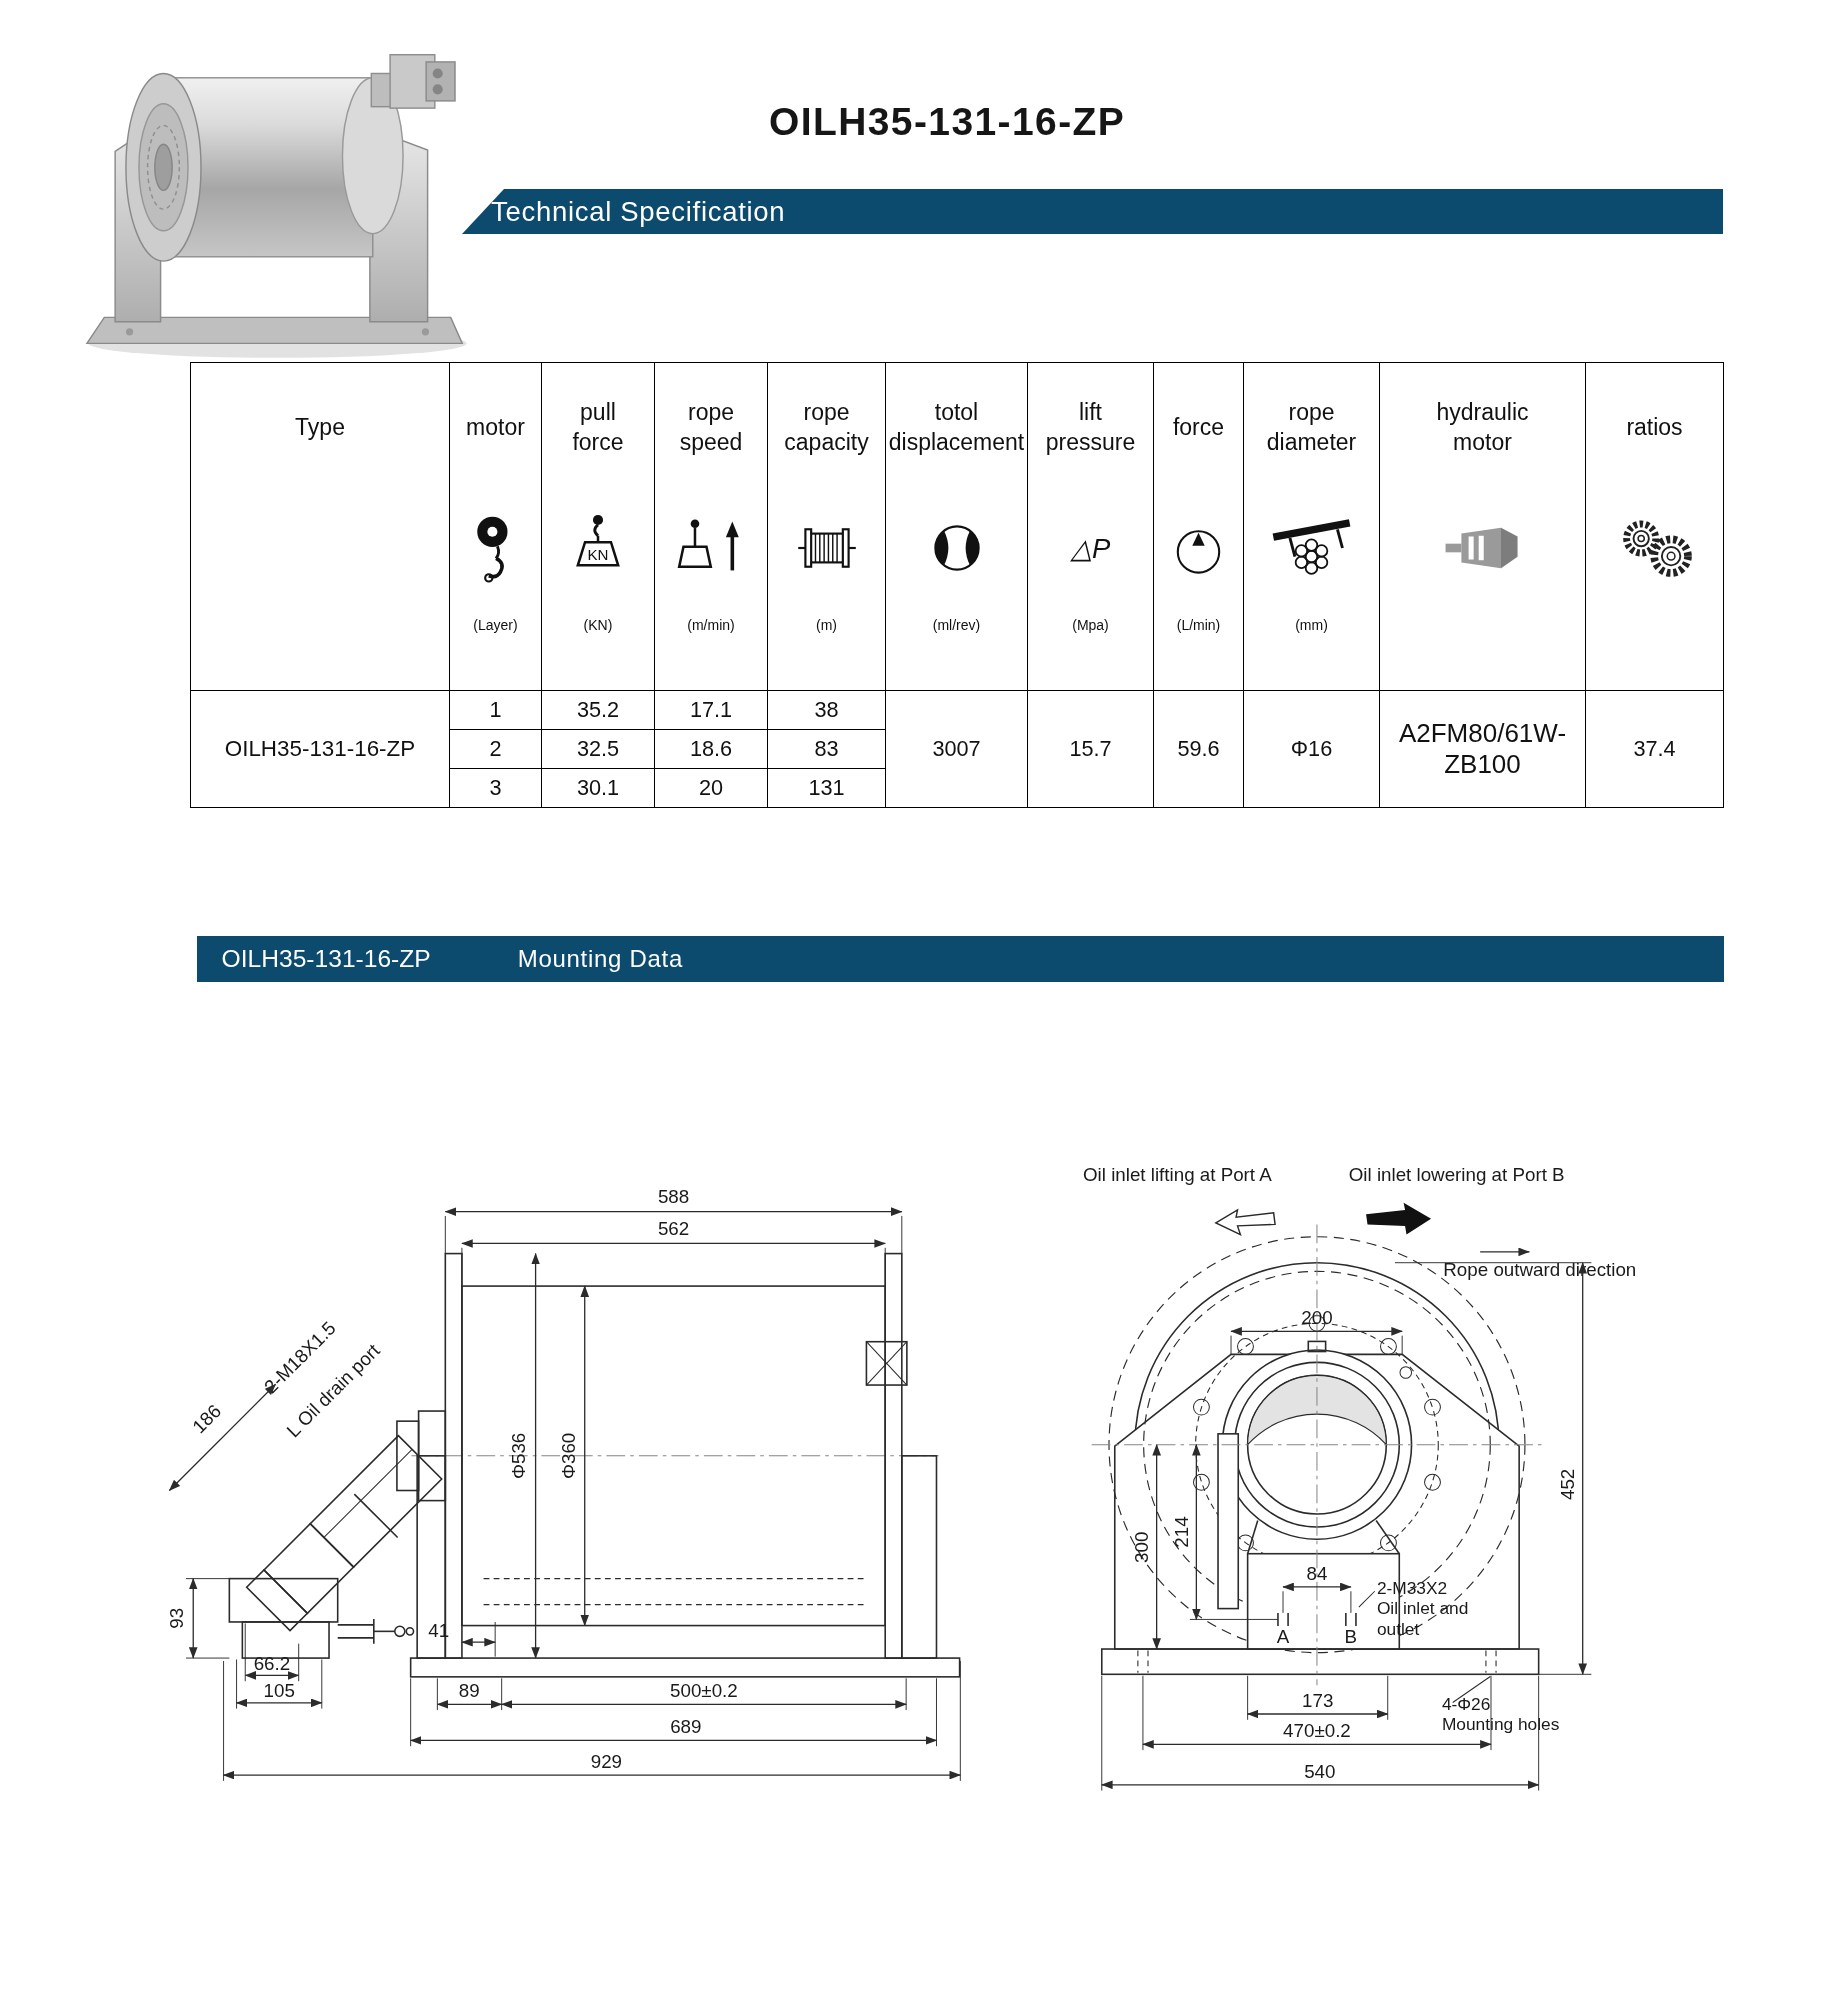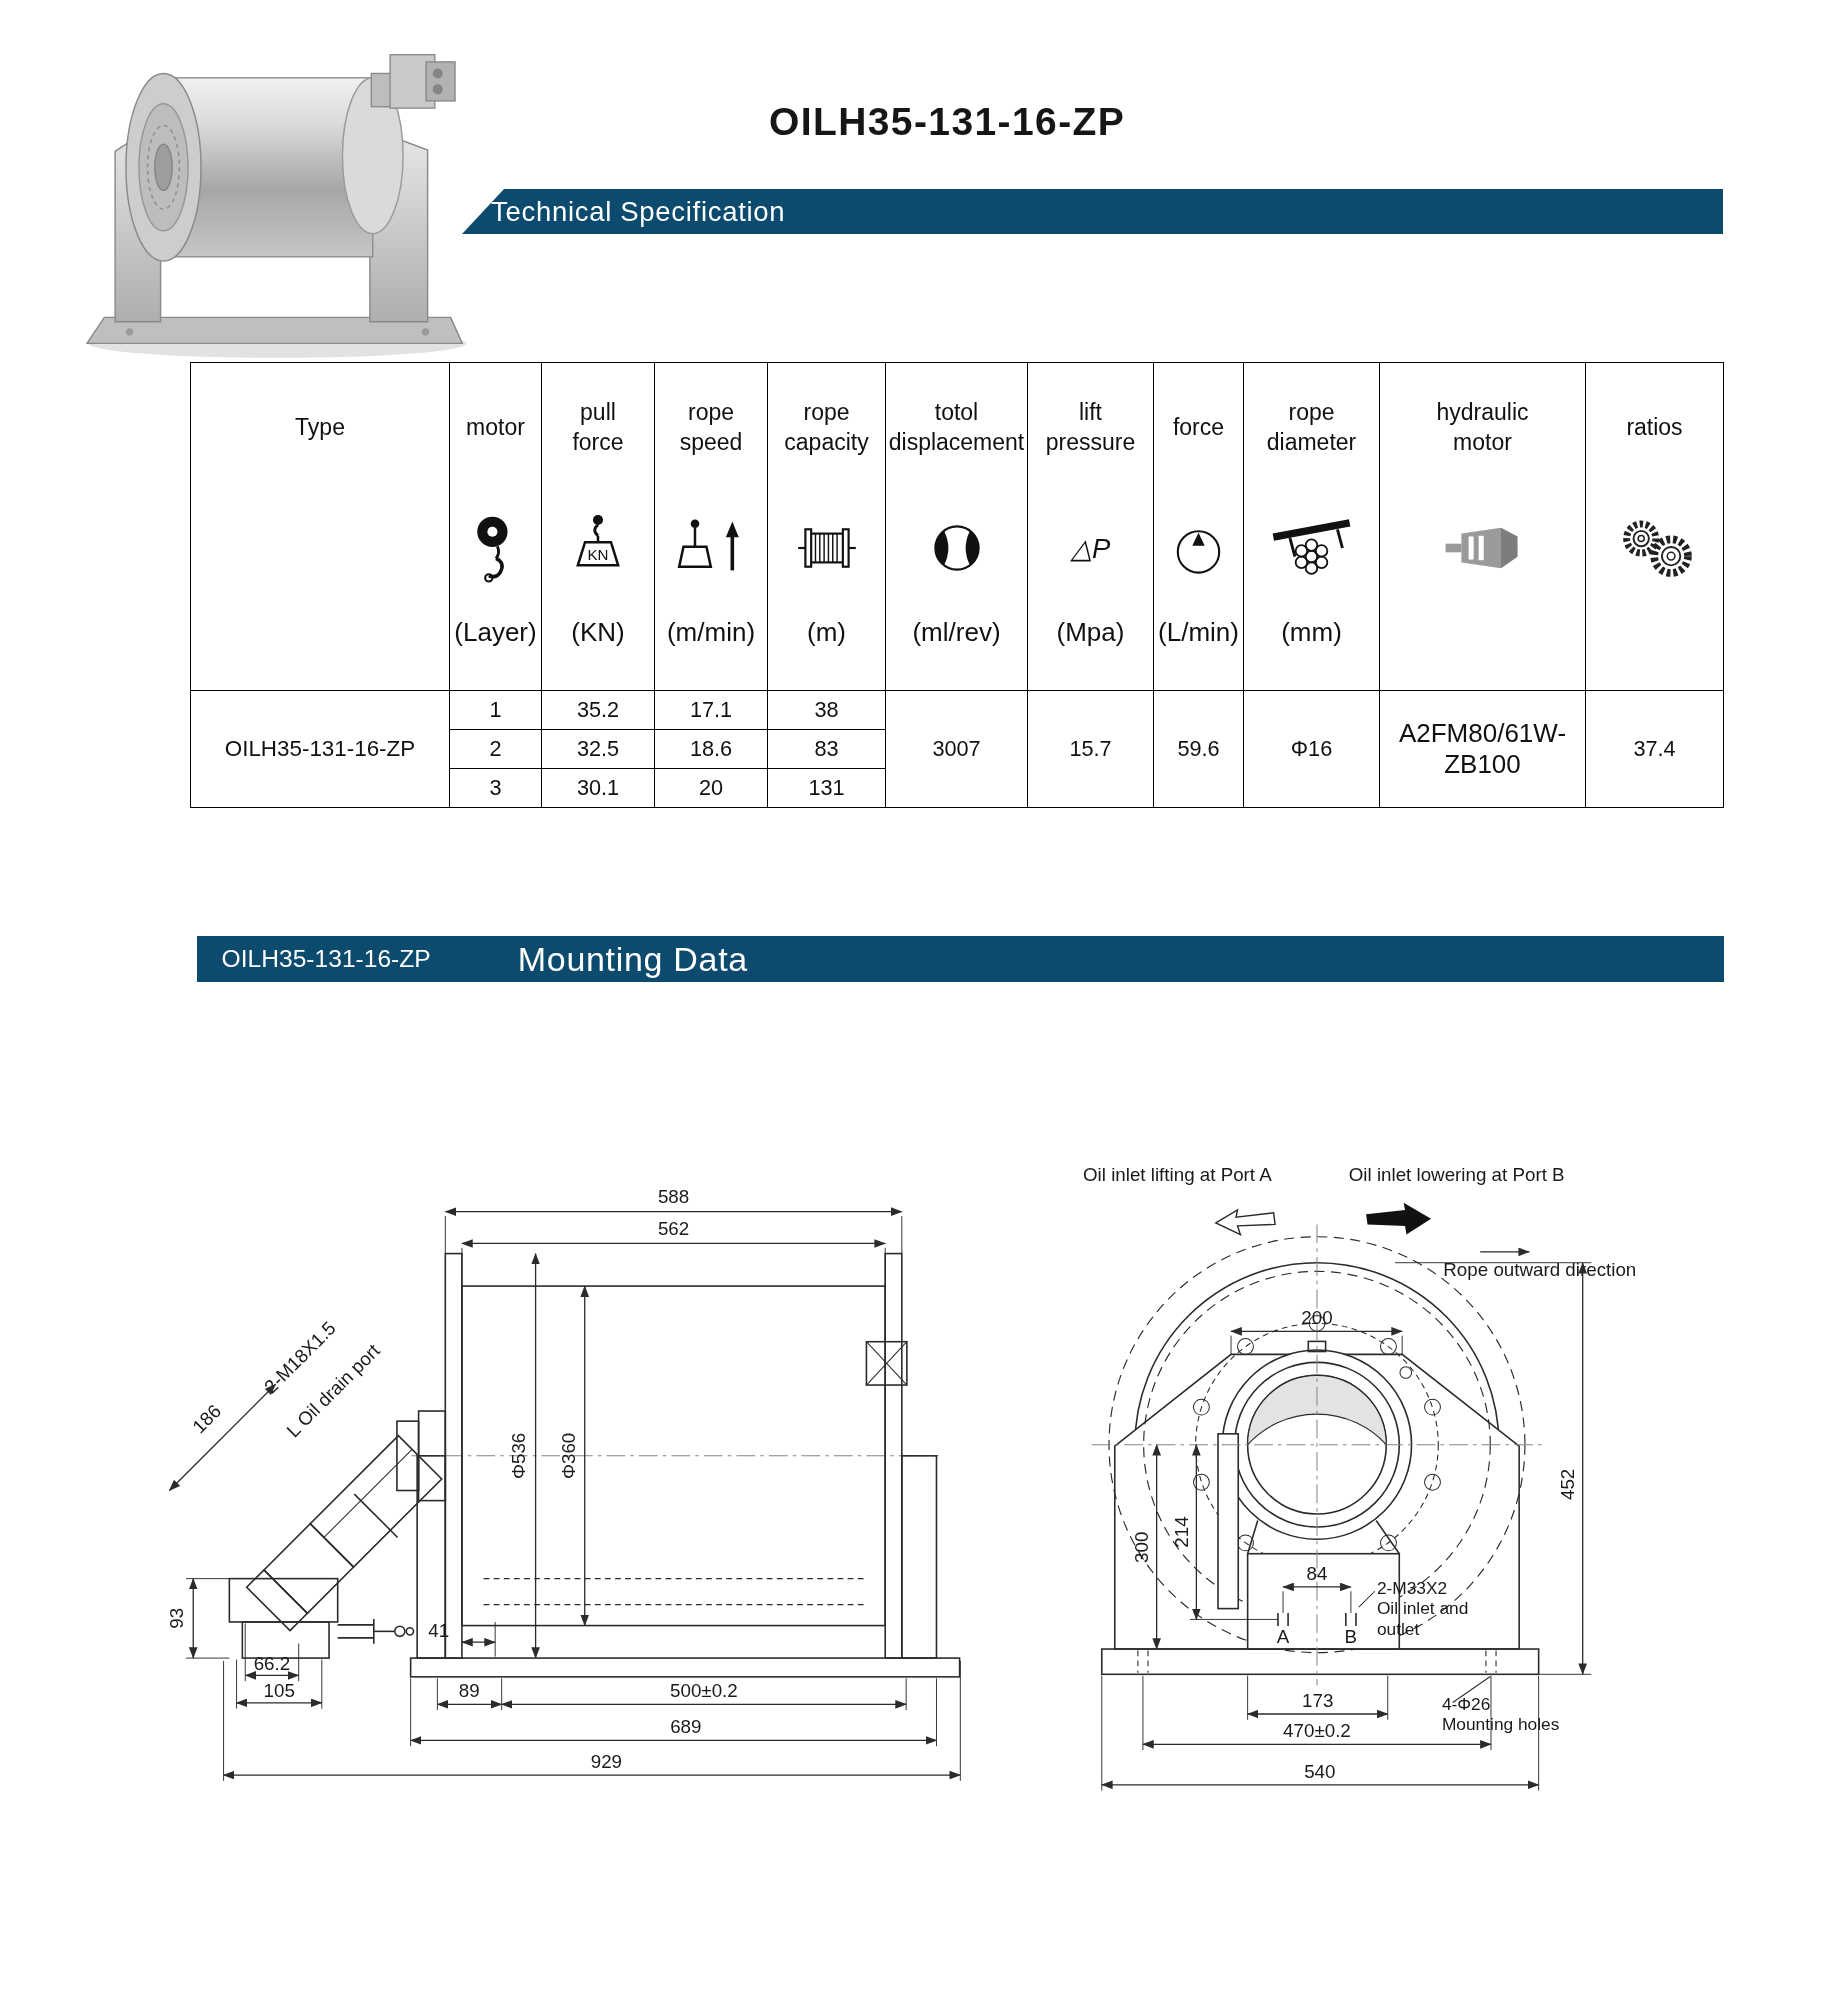--- a/index.html
+++ b/index.html
@@ -7,33 +7,33 @@
         font-family:"Liberation Sans",sans-serif;color:#111;}
   .abs{position:absolute;}
 
   
   #doc-title{left:769px;top:100px;font-size:39px;font-weight:600;letter-spacing:1.4px;color:#161616;}
   .banner{background:#0c4a6e;color:#fff;display:flex;align-items:center;}
   #banner-tech{left:462px;top:189px;width:1261px;height:45px;font-size:27.5px;padding-left:29px;
                letter-spacing:0.7px;clip-path:polygon(42px 0,100% 0,100% 100%,0 100%);box-sizing:border-box;}
   #banner-mount{left:197px;top:936px;width:1527px;height:46px;box-sizing:border-box;padding-left:24.6px;}
   #banner-mount .model{font-size:24.6px;color:#fdfdfd;}
-  #banner-mount .label{font-size:34px;color:#fff;margin-left:87px;letter-spacing:0.7px;}
+  #banner-mount .label{font-size:24px;color:#fff;margin-left:87px;letter-spacing:0.7px;}
 
   
   #spec-table-wrap{left:190px;top:362px;}
   table.spec{border-collapse:collapse;table-layout:fixed;width:1534px;}
   table.spec th,table.spec td{border:1.4px solid #000;text-align:center;vertical-align:middle;padding:0;}
   table.spec th{font-weight:normal;height:327px;vertical-align:top;}
   .hdr{display:flex;flex-direction:column;height:327px;align-items:center;width:100%;}
   .hdr-label{height:130px;display:flex;align-items:center;justify-content:center;
              white-space:pre-line;font-size:23px;line-height:1.3;color:#111;}
   .hdr-icon{height:110px;display:flex;align-items:center;justify-content:flex-start;}
   .hdr-unit{height:87px;display:flex;align-items:flex-start;justify-content:center;
-            padding-top:14.4px;font-size:26px;box-sizing:border-box;}
+            padding-top:14.4px;font-size:14px;box-sizing:border-box;}
   .pressure-sym{font-size:27.5px;font-style:italic;}
   td.cell{font-size:21.7px;height:38px;}
   td.type-cell{font-size:22.4px;}
   td.motor-cell{font-size:26px;}
 
   
   .dwg{position:absolute;}
   .ln{fill:none;stroke:#2b2b2b;stroke-width:2.2;}
   .thin{fill:none;stroke:#2b2b2b;stroke-width:1.4;}
   .wf{fill:#fff;stroke:#2b2b2b;stroke-width:2.2;}

